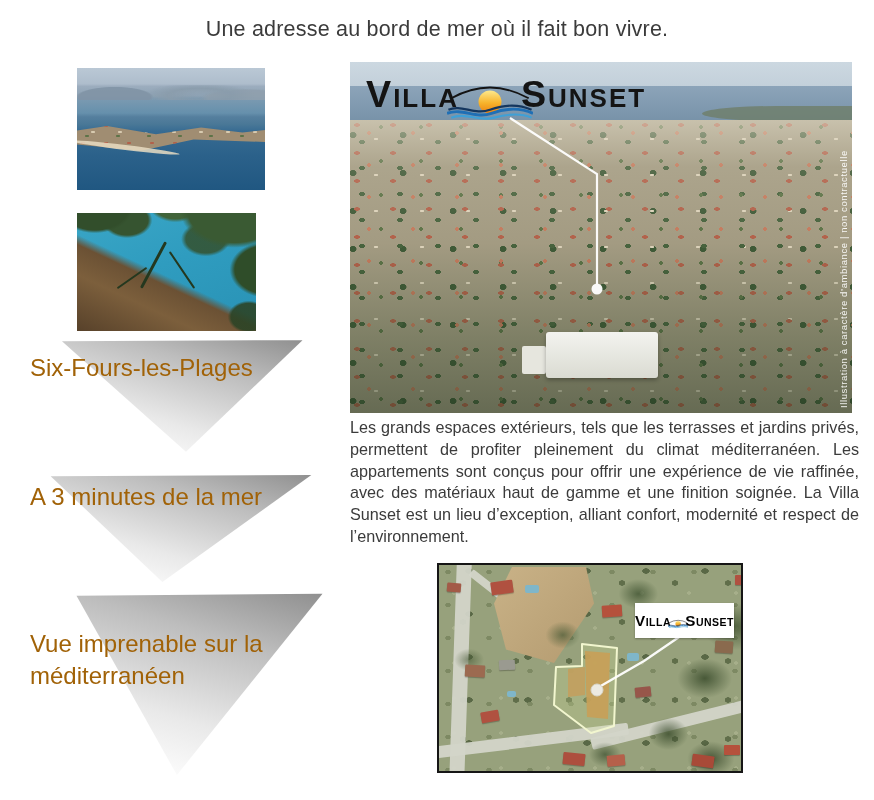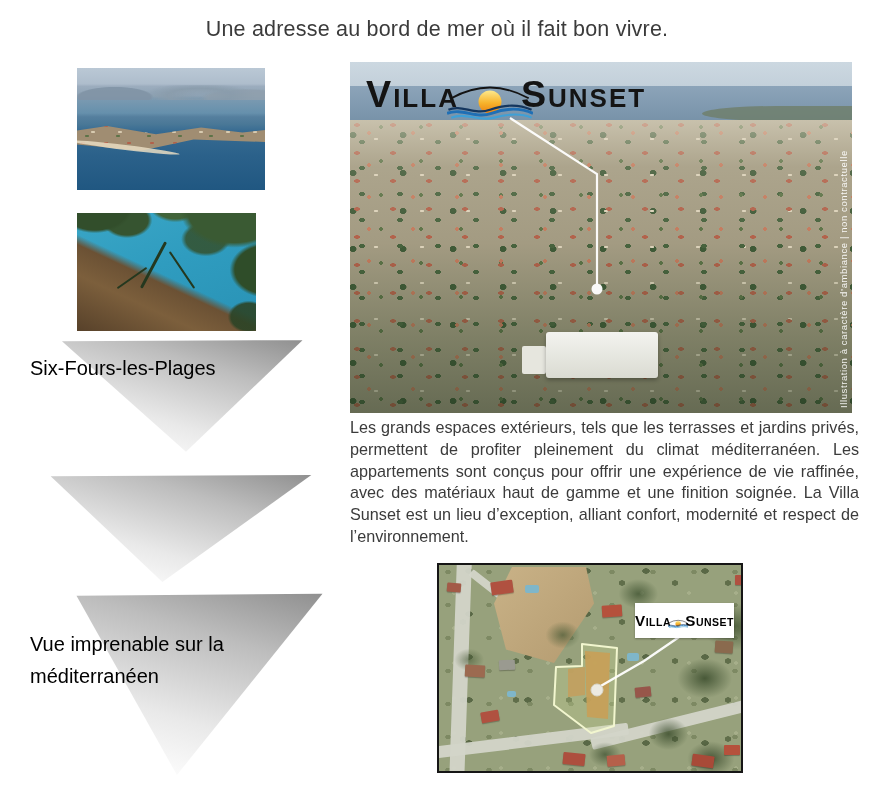--- a/index.html
+++ b/index.html
@@ -74,21 +74,21 @@
 
   
   .swoosh {
     position: absolute;
     background: linear-gradient(197deg, #8e8e8e 0%, #bdbdbd 30%, #e9e9e9 66%, #ffffff 93%);
   }
   .swoosh-1 { left: 57px;  top: 339px; width: 248px; height: 114px; clip-path: polygon(2% 2%, 99% 1%, 52% 99%); }
   .swoosh-2 { left: 48px;  top: 474px; width: 266px; height: 108px; clip-path: polygon(1% 2%, 99% 1%, 43% 100%); }
   .swoosh-3 { left: 74px;  top: 592px; width: 251px; height: 183px; clip-path: polygon(1% 2%, 99% 1%, 41% 100%); }
   .highlight-label {
-    position: absolute; left: 30px; color: #000000; font-size: 20px; line-height: 32px; z-index: 3;
+    position: absolute; left: 30px; color: #a16207; font-size: 24px; line-height: 32px; z-index: 3;
   }
   .hl-1 { top: 352px; }
   .hl-2 { top: 481px; }
   .hl-3 { top: 628px; width: 262px; }
 
   
   .main-photo {
     position: absolute; left: 350px; top: 62px; width: 502px; height: 351px; overflow: hidden;
   }
   .ph-sky { position: absolute; left: 0; top: 0; width: 100%; height: 24px;
@@ -222,20 +222,21 @@
     <div class="pine-branch branch-a"></div>
     <div class="pine-branch branch-b"></div>
     <div class="pine-branch branch-c"></div>
   </div>
 
   <div class="swoosh swoosh-1"></div>
   <div class="swoosh swoosh-2"></div>
   <div class="swoosh swoosh-3"></div>
 
   <div class="highlight-label hl-1">Six-Fours-les-Plages</div>
+  <div class="highlight-label hl-2">A 3 minutes de la mer</div>
   <div class="highlight-label hl-3">Vue imprenable sur la méditerranéen</div>
 
   <div class="main-photo">
     <div class="ph-sky"></div>
     <div class="ph-sea"></div>
     <div class="ph-headland"></div>
     <div class="ph-town"></div>
     <div class="villa-annex"></div>
     <div class="villa-building"></div>
 

